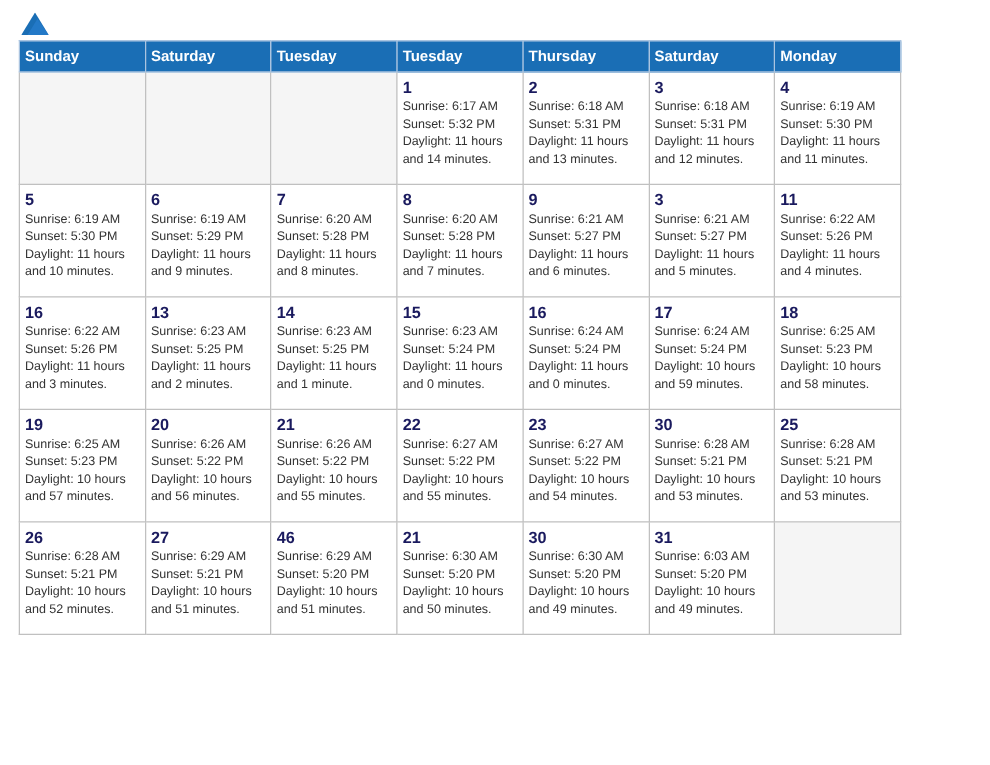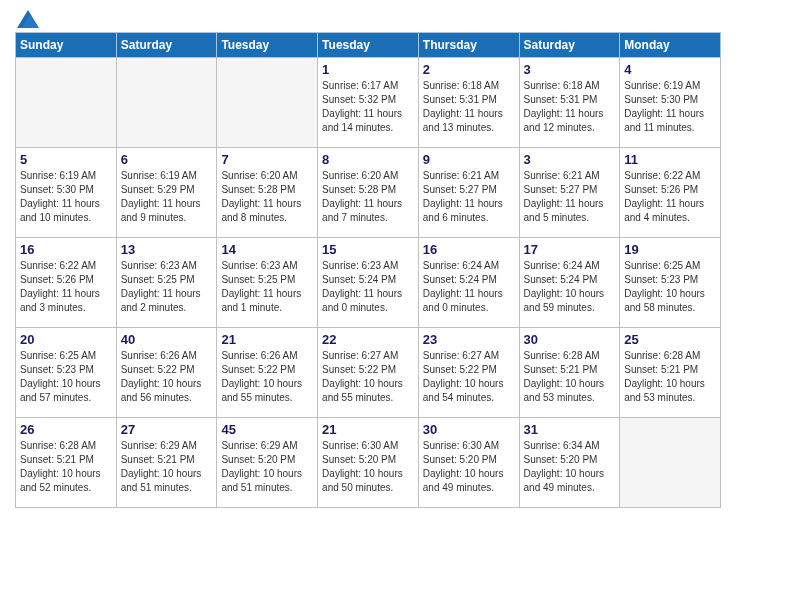--- a/index.html
+++ b/index.html
@@ -156,35 +156,35 @@
 Sunset: 5:24 PM
 Daylight: 11 hours and 0 minutes.</div>
           </td>
           <td>
             <div class="day-num">17</div>
             <div class="day-info" style="white-space: pre-line;">Sunrise: 6:24 AM
 Sunset: 5:24 PM
 Daylight: 10 hours and 59 minutes.</div>
           </td>
           <td>
+            <div class="day-num">18</div>
+            <div class="day-info" style="white-space: pre-line;">Sunrise: 6:25 AM
+Sunset: 5:23 PM
+Daylight: 10 hours and 58 minutes.</div>
+          </td>
+        </tr>
+        <tr>
+          <td>
             <div class="day-num">19</div>
             <div class="day-info" style="white-space: pre-line;">Sunrise: 6:25 AM
 Sunset: 5:23 PM
-Daylight: 10 hours and 58 minutes.</div>
-          </td>
-        </tr>
-        <tr>
+Daylight: 10 hours and 57 minutes.</div>
+          </td>
           <td>
             <div class="day-num">20</div>
-            <div class="day-info" style="white-space: pre-line;">Sunrise: 6:25 AM
-Sunset: 5:23 PM
-Daylight: 10 hours and 57 minutes.</div>
-          </td>
-          <td>
-            <div class="day-num">40</div>
             <div class="day-info" style="white-space: pre-line;">Sunrise: 6:26 AM
 Sunset: 5:22 PM
 Daylight: 10 hours and 56 minutes.</div>
           </td>
           <td>
             <div class="day-num">21</div>
             <div class="day-info" style="white-space: pre-line;">Sunrise: 6:26 AM
 Sunset: 5:22 PM
 Daylight: 10 hours and 55 minutes.</div>
           </td>
@@ -220,40 +220,40 @@
 Sunset: 5:21 PM
 Daylight: 10 hours and 52 minutes.</div>
           </td>
           <td>
             <div class="day-num">27</div>
             <div class="day-info" style="white-space: pre-line;">Sunrise: 6:29 AM
 Sunset: 5:21 PM
 Daylight: 10 hours and 51 minutes.</div>
           </td>
           <td>
-            <div class="day-num">45</div>
+            <div class="day-num">46</div>
             <div class="day-info" style="white-space: pre-line;">Sunrise: 6:29 AM
 Sunset: 5:20 PM
 Daylight: 10 hours and 51 minutes.</div>
           </td>
           <td>
             <div class="day-num">21</div>
             <div class="day-info" style="white-space: pre-line;">Sunrise: 6:30 AM
 Sunset: 5:20 PM
 Daylight: 10 hours and 50 minutes.</div>
           </td>
           <td>
             <div class="day-num">30</div>
             <div class="day-info" style="white-space: pre-line;">Sunrise: 6:30 AM
 Sunset: 5:20 PM
 Daylight: 10 hours and 49 minutes.</div>
           </td>
           <td>
             <div class="day-num">31</div>
-            <div class="day-info" style="white-space: pre-line;">Sunrise: 6:34 AM
+            <div class="day-info" style="white-space: pre-line;">Sunrise: 6:03 AM
 Sunset: 5:20 PM
 Daylight: 10 hours and 49 minutes.</div>
           </td>
           <td class="empty"></td>
         </tr>
       </tbody>
   </table>
 </div>
 
 </body></html>

